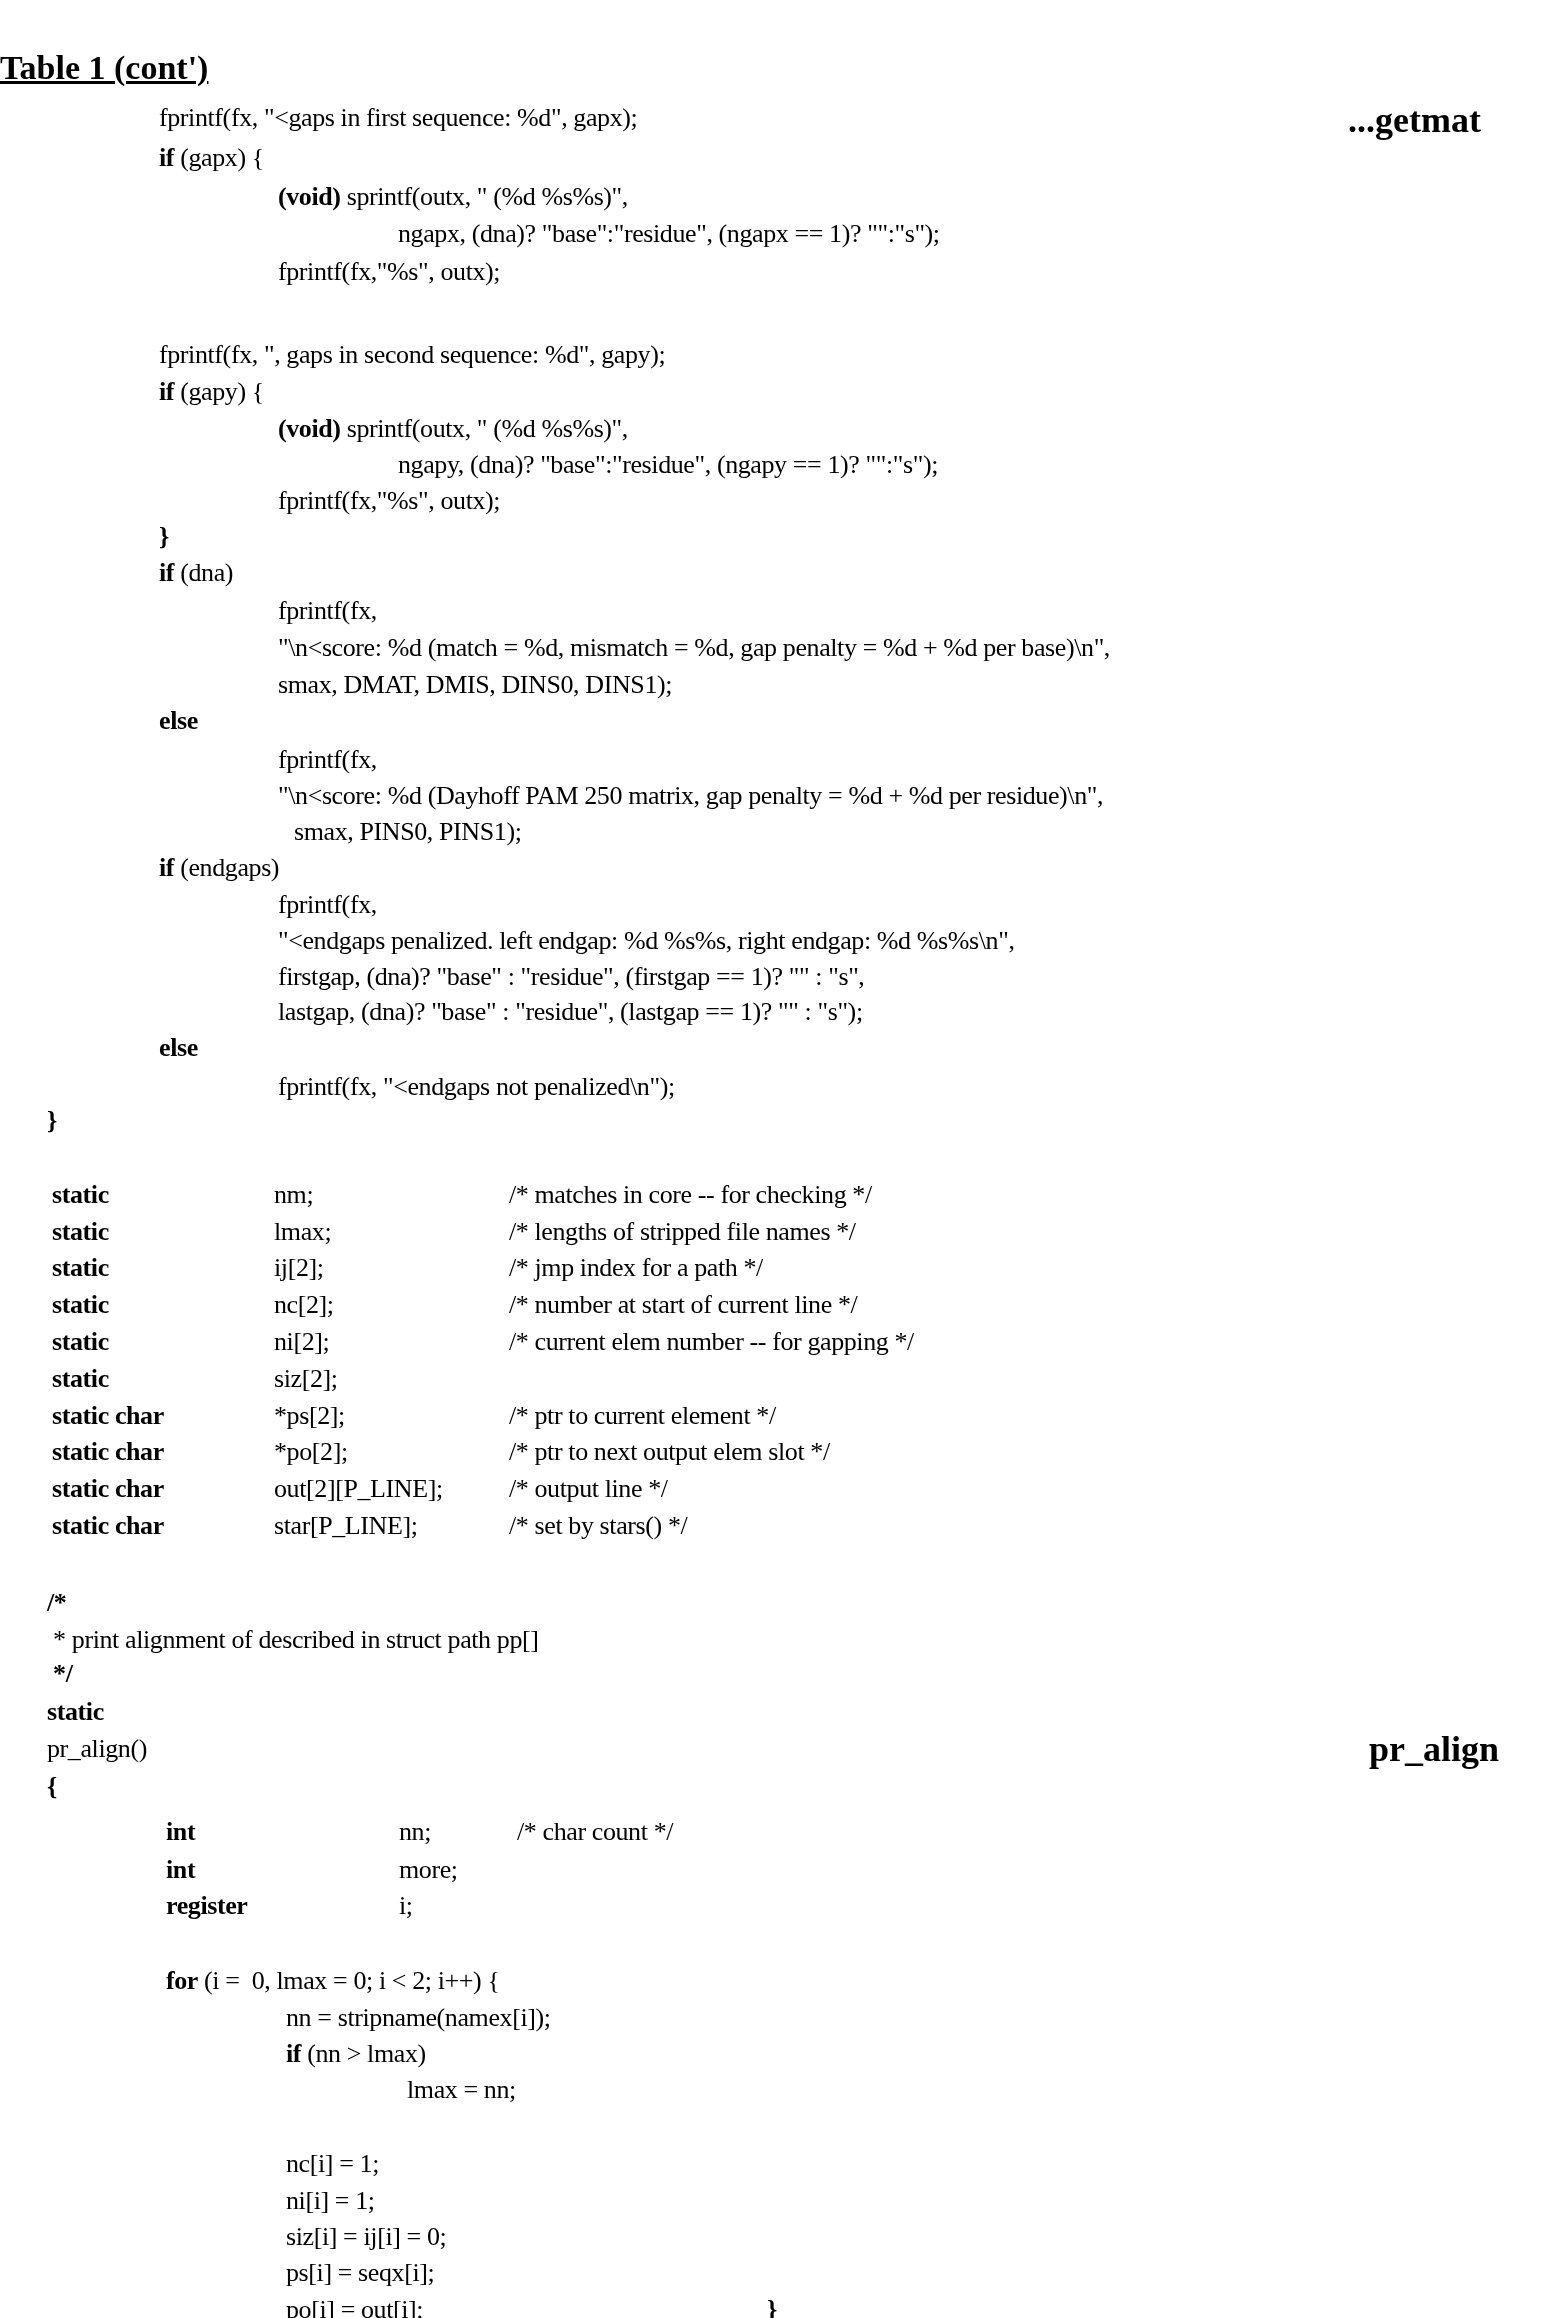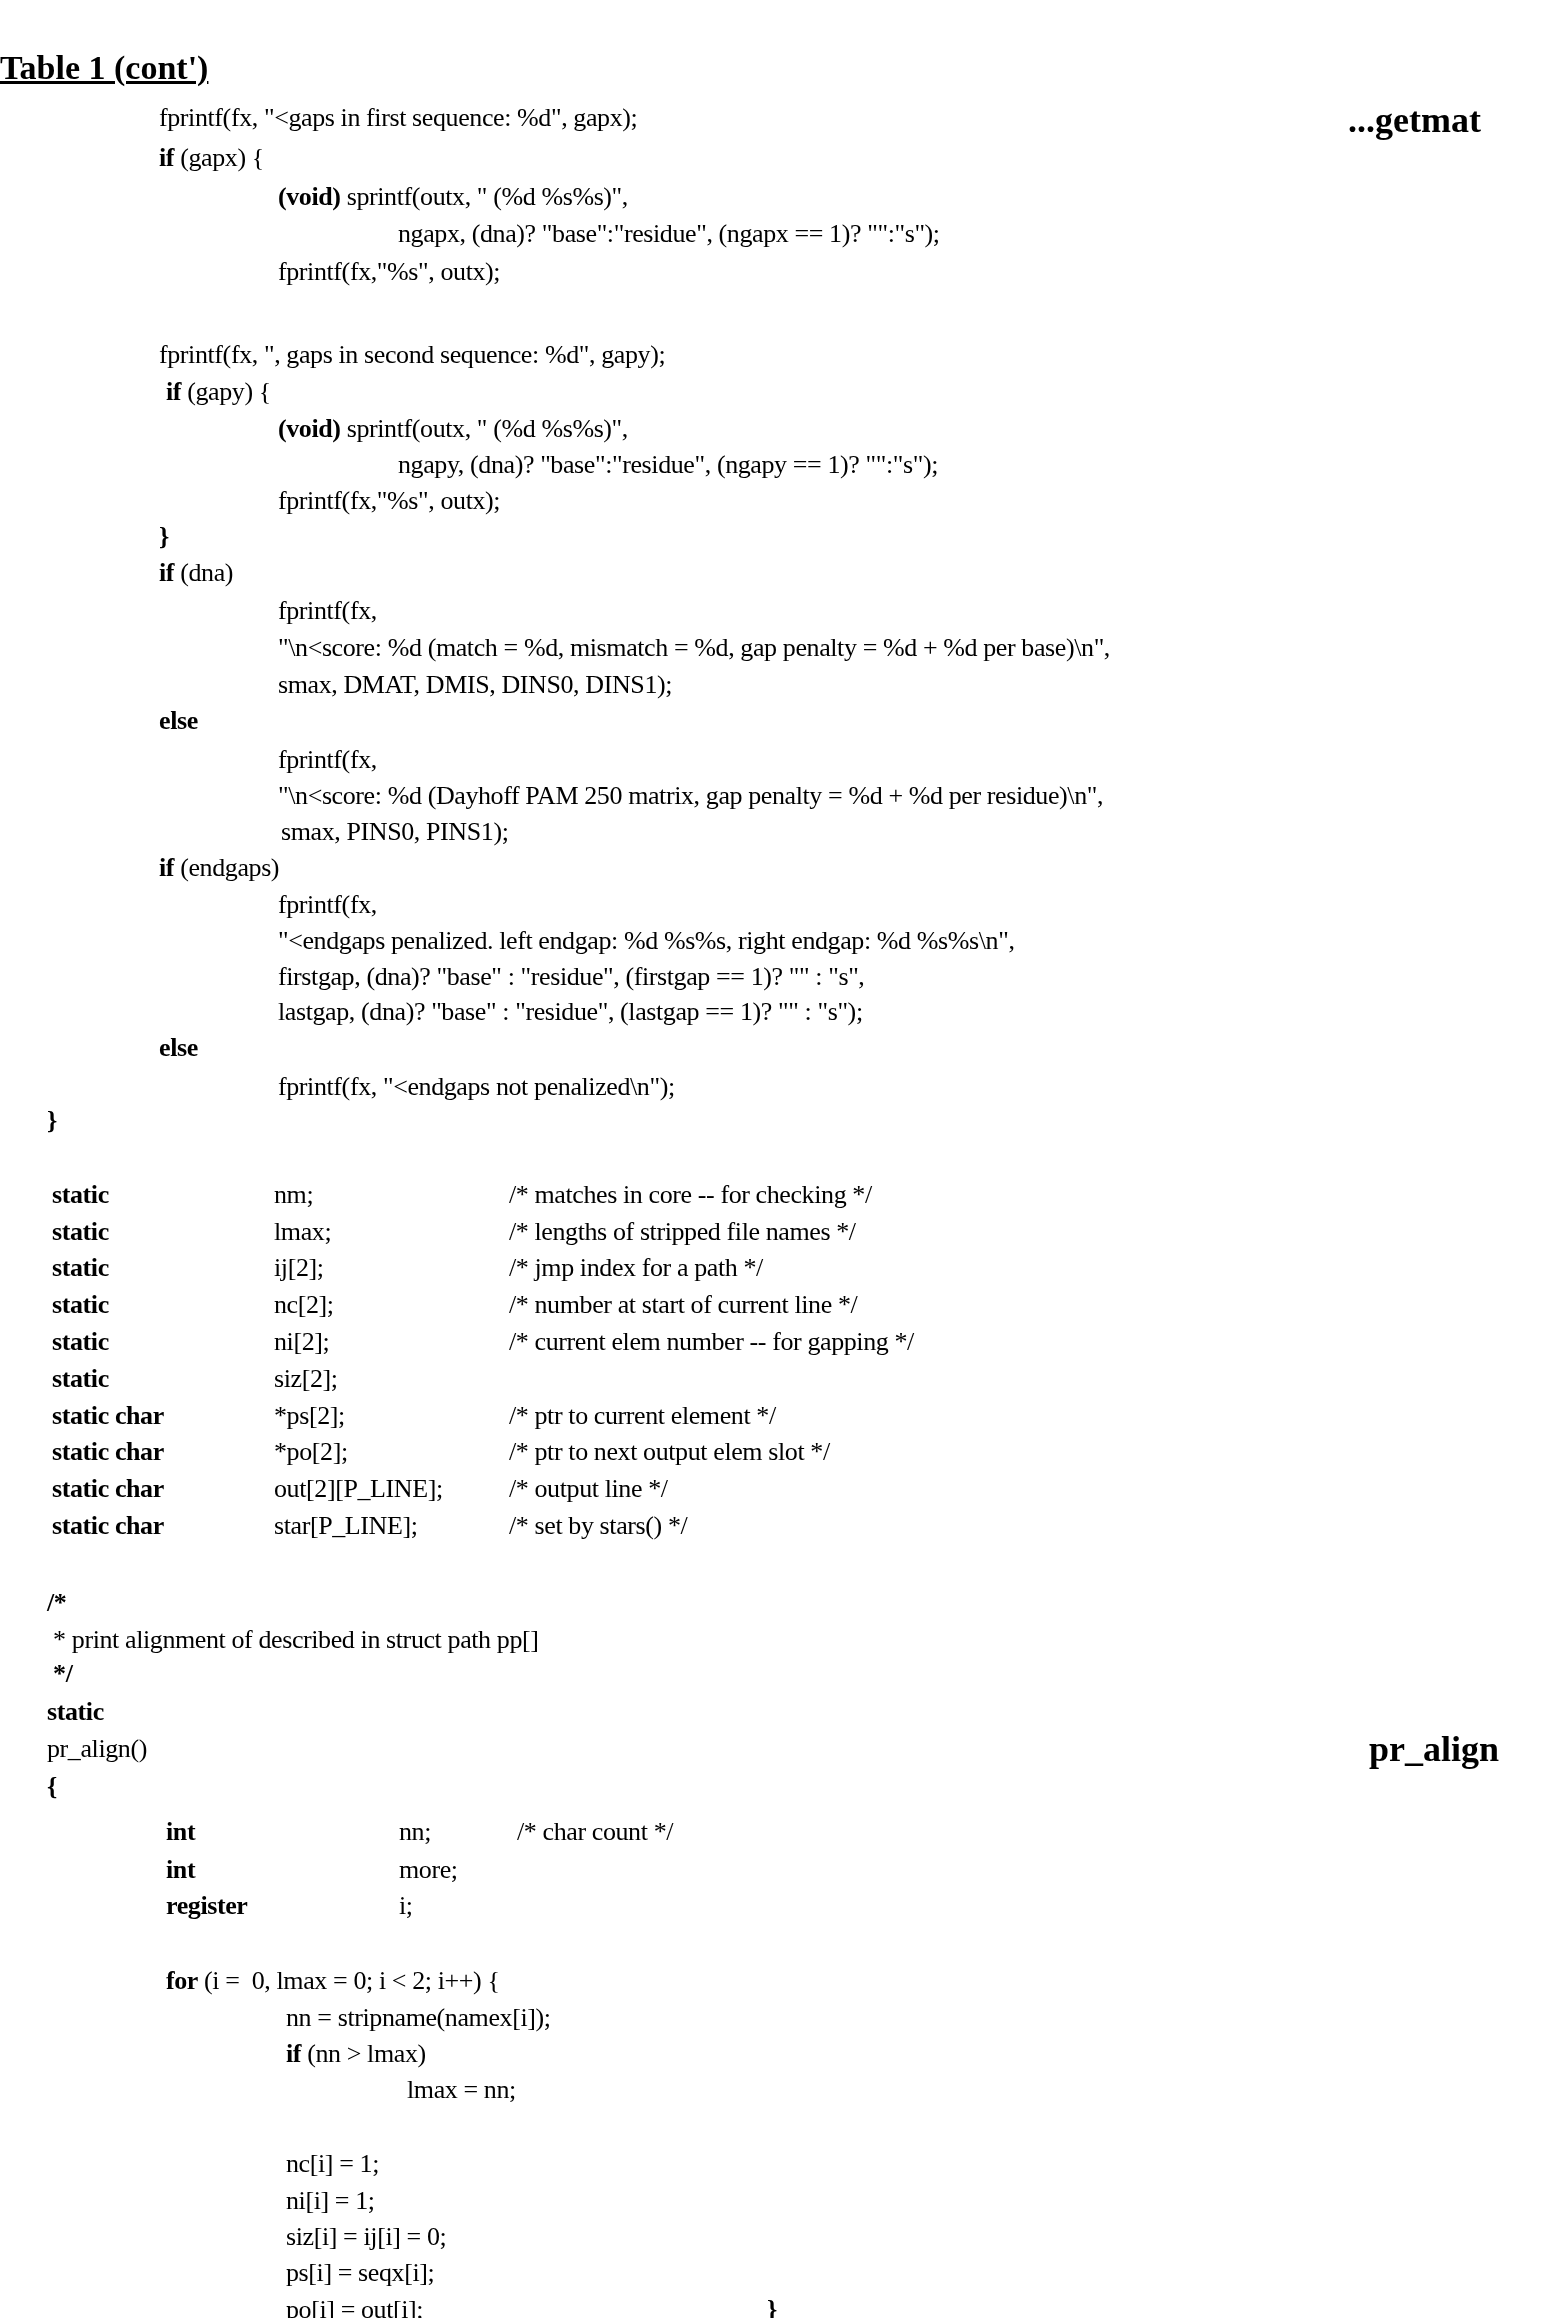--- a/index.html
+++ b/index.html
@@ -20,33 +20,33 @@
 <div class="side" style="left:1353px;top:1728px;margin-left:16px;">pr_align</div>
 
 <div>
   <div class="ln" style="left:159px;top:102px;">fprintf(fx, "&lt;gaps in first sequence: %d", gapx);</div>
   <div class="ln" style="left:159px;top:142px;"><span class="b">if</span><span> (gapx) {</span></div>
   <div class="ln" style="left:278px;top:181px;"><span class="b">(void)</span><span> sprintf(outx, " (%d %s%s)",</span></div>
   <div class="ln" style="left:398px;top:218px;">ngapx, (dna)? "base":"residue", (ngapx == 1)? "":"s");</div>
   <div class="ln" style="left:278px;top:256px;">fprintf(fx,"%s", outx);</div>
 
   <div class="ln" style="left:159px;top:339px;">fprintf(fx, ", gaps in second sequence: %d", gapy);</div>
-  <div class="ln" style="left:159px;top:376px;margin-left:7px;"><span class="b">if</span><span> (gapy) {</span></div>
+  <div class="ln" style="left:159px;top:376px;"><span class="b">if</span><span> (gapy) {</span></div>
   <div class="ln" style="left:278px;top:413px;"><span class="b">(void)</span><span> sprintf(outx, " (%d %s%s)",</span></div>
   <div class="ln" style="left:398px;top:449px;">ngapy, (dna)? "base":"residue", (ngapy == 1)? "":"s");</div>
   <div class="ln" style="left:278px;top:485px;">fprintf(fx,"%s", outx);</div>
   <div class="ln b" style="left:159px;top:521px;">}</div>
   <div class="ln" style="left:159px;top:557px;"><span class="b">if</span><span> (dna)</span></div>
   <div class="ln" style="left:278px;top:595px;">fprintf(fx,</div>
   <div class="ln" style="left:278px;top:632px;">"\n&lt;score: %d (match = %d, mismatch = %d, gap penalty = %d + %d per base)\n",</div>
   <div class="ln" style="left:278px;top:669px;">smax, DMAT, DMIS, DINS0, DINS1);</div>
   <div class="ln b" style="left:159px;top:705px;">else</div>
   <div class="ln" style="left:278px;top:744px;">fprintf(fx,</div>
   <div class="ln" style="left:278px;top:780px;">"\n&lt;score: %d (Dayhoff PAM 250 matrix, gap penalty = %d + %d per residue)\n",</div>
-  <div class="ln" style="left:281px;top:816px;text-align:center;">smax, PINS0, PINS1);</div>
+  <div class="ln" style="left:294px;top:816px;text-align:center;">smax, PINS0, PINS1);</div>
   <div class="ln" style="left:159px;top:852px;"><span class="b">if</span><span> (endgaps)</span></div>
   <div class="ln" style="left:278px;top:889px;">fprintf(fx,</div>
   <div class="ln" style="left:278px;top:925px;">"&lt;endgaps penalized. left endgap: %d %s%s, right endgap: %d %s%s\n",</div>
   <div class="ln" style="left:278px;top:961px;">firstgap, (dna)? "base" : "residue", (firstgap == 1)? "" : "s",</div>
   <div class="ln" style="left:278px;top:996px;">lastgap, (dna)? "base" : "residue", (lastgap == 1)? "" : "s");</div>
   <div class="ln b" style="left:159px;top:1032px;">else</div>
   <div class="ln" style="left:278px;top:1071px;">fprintf(fx, "&lt;endgaps not penalized\n");</div>
   <div class="ln b" style="left:47px;top:1105px;">}</div>
 </div>
 

